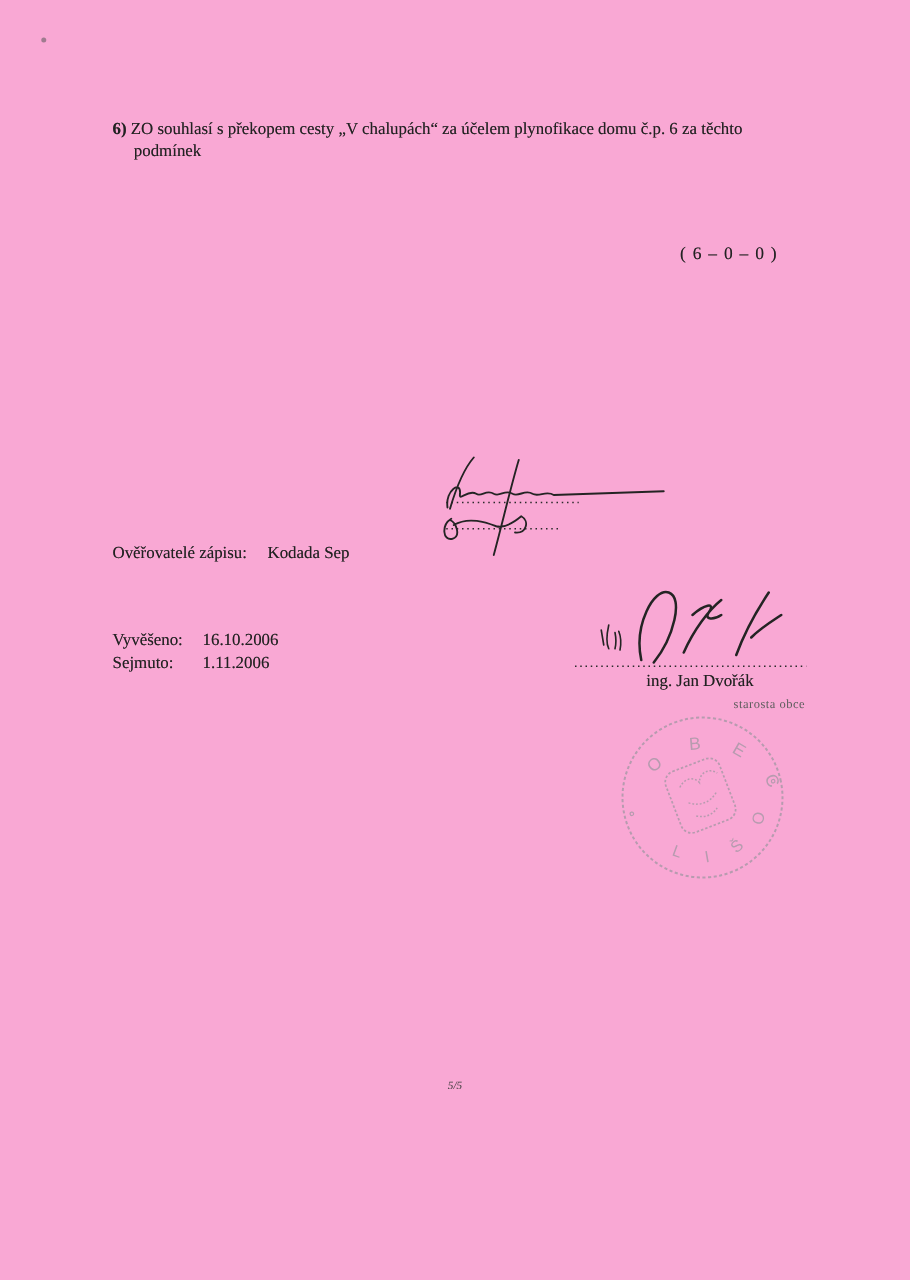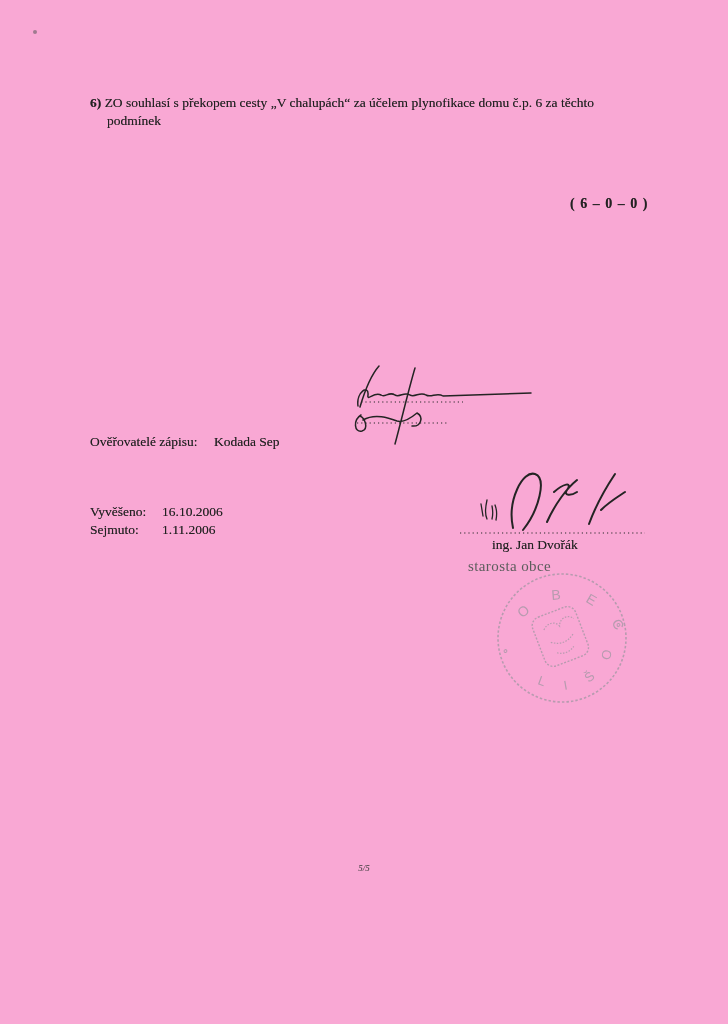--- a/index.html
+++ b/index.html
@@ -12,30 +12,30 @@
     color:#1f1f1f;
     overflow:hidden;
   }
   .abs{position:absolute;}
   .scan-text{color:#222;text-shadow:0 0 .4px rgba(40,40,40,.55);}
   .speck{width:4px;height:4px;background:#555;border-radius:50%;opacity:.55;}
   .res-par{left:90px;top:94px;width:575px;font-size:13.5px;line-height:18px;}
   .res-num{font-weight:bold;}
   .res-line2{padding-left:17px;display:inline-block;}
   .conditions{left:165px;top:132px;font-size:13.5px;line-height:17.5px;}
-  .vote{left:570px;top:196px;font-size:14px;font-weight:bold;letter-spacing:1px;white-space:nowrap;}
+  .vote{left:544px;top:196px;font-size:14px;font-weight:normal;letter-spacing:1px;white-space:nowrap;}
   .verifiers{left:90px;top:388px;font-size:13.5px;line-height:18px;}
   .verif-row{display:flex;margin-top:45px;}
   .verif-label{width:124px;}
   .pubblock{left:90px;top:503px;font-size:13.5px;line-height:18px;}
   .pub-row{display:flex;}
   .pub-label{width:72px;}
   .pub-date{width:82px;text-align:left;}
-  .mayor-name{left:492px;top:537px;width:176px;font-size:13.5px;}
-  .mayor-title{left:468px;top:558px;width:176px;text-align:left;font-size:15px;color:#5d5d5d;letter-spacing:.4px;}
+  .mayor-name{left:472px;top:537px;width:176px;text-align:center;font-size:13.5px;}
+  .mayor-title{left:468px;top:558px;width:176px;text-align:right;font-size:10px;color:#5d5d5d;letter-spacing:.4px;}
   .footer{left:0;top:863px;width:728px;text-align:center;font-size:9px;font-style:italic;color:#3a3a3a;}
   svg{display:block;}
   .sig-stroke{fill:none;stroke:#242424;stroke-linecap:round;stroke-linejoin:round;}
   .dotline{fill:none;stroke:#2a2a2a;stroke-width:1.1;stroke-dasharray:1.2 3;}
   .stampline{fill:none;stroke:#8f9499;}
   .stamptext{fill:#8f9499;font-family:"Liberation Sans","DejaVu Sans",sans-serif;}
 </style>
 </head>
 <body>
 

